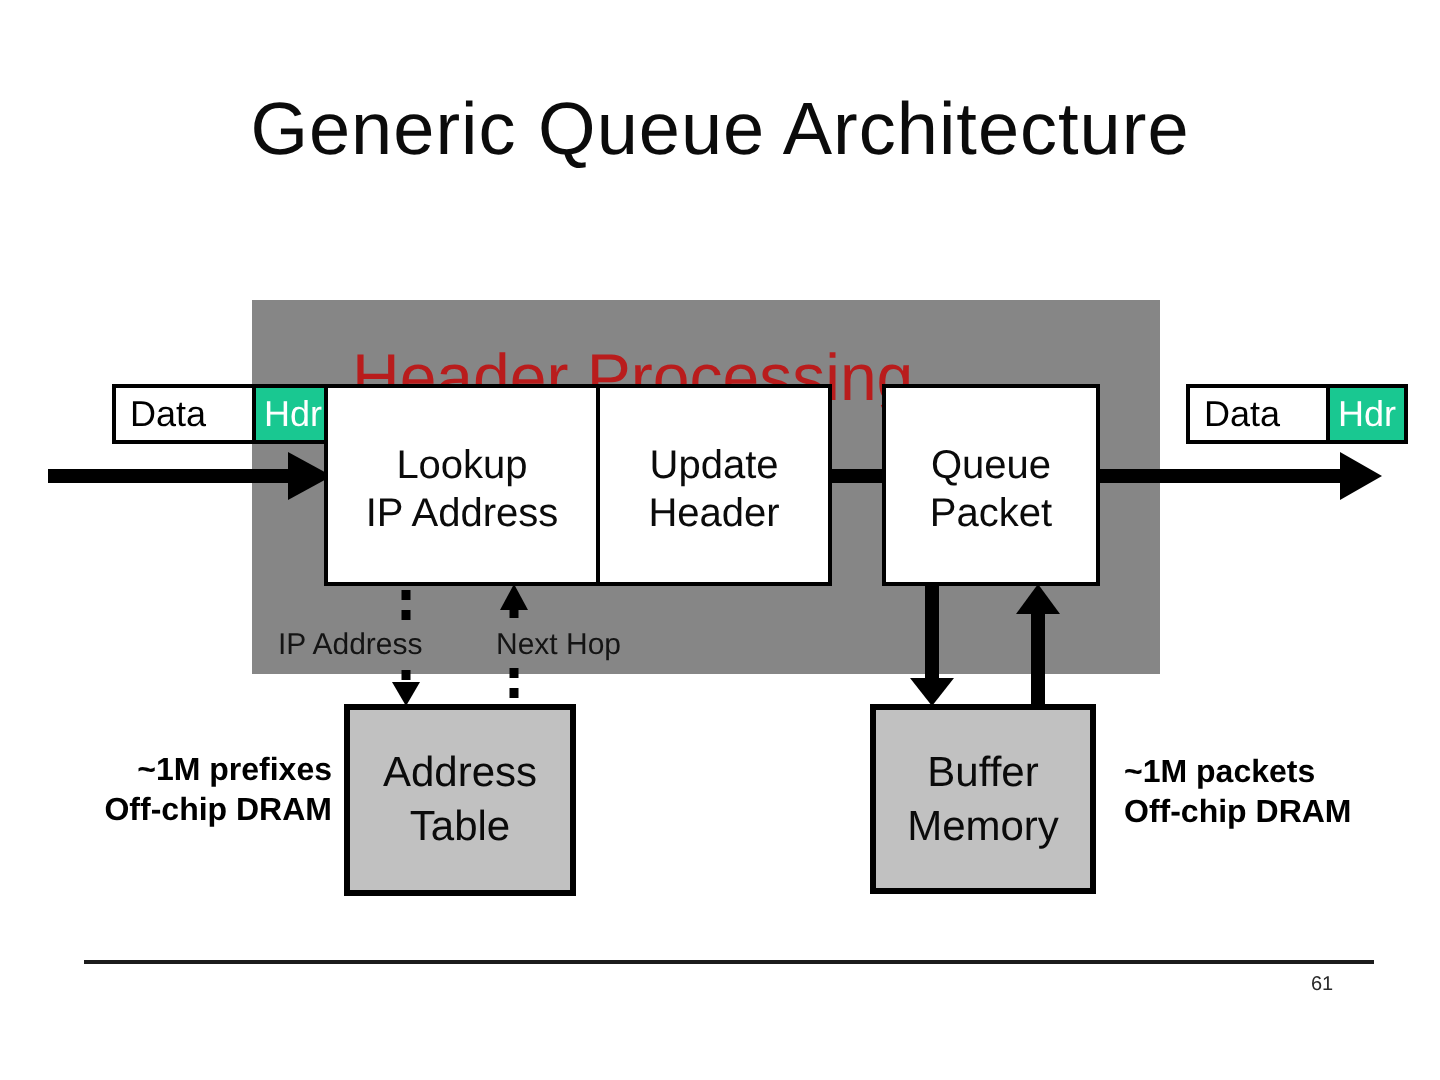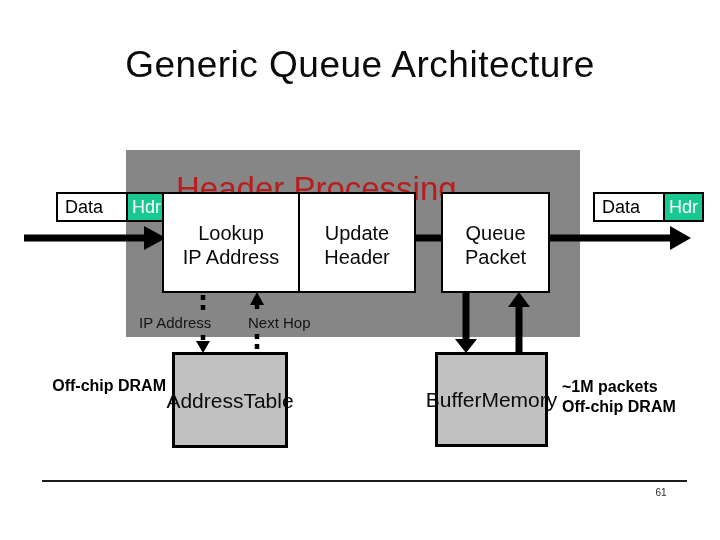--- a/index.html
+++ b/index.html
@@ -58,21 +58,21 @@
     text-align:center;
     font-size:20px;line-height:24px;
     padding-top:4px;
   }
   .box-lookup{left:162px;top:192px;width:138px;height:101px;}
   .box-update{left:298px;top:192px;width:118px;height:101px;}
   .box-queue{left:441px;top:192px;width:109px;height:101px;}
   .mem-box{
     box-sizing:border-box;
     background:var(--box-gray);border:3px solid #000;
-    display:flex;flex-direction:row;
+    display:flex;flex-direction:column;
     align-items:center;justify-content:center;
     text-align:center;
     font-size:21px;line-height:27px;
   }
   .box-addr{left:172px;top:352px;width:116px;height:96px;}
   .box-buf{left:435px;top:352px;width:113px;height:95px;}
   .io-label{
     font-size:15px;
     color:#141414;
     background:var(--panel-gray);
@@ -164,20 +164,21 @@
   <div class="abs mem-box box-addr">
     <div>Address</div>
     <div>Table</div>
   </div>
   <div class="abs mem-box box-buf">
     <div>Buffer</div>
     <div>Memory</div>
   </div>
 
   <div class="abs note note-prefixes">
+    <div>~1M prefixes</div>
     <div>Off-chip DRAM</div>
   </div>
   <div class="abs note note-packets">
     <div>~1M packets</div>
     <div>Off-chip DRAM</div>
   </div>
 
   <div class="abs footer-line"></div>
   <div class="abs page-number">61</div>
 

